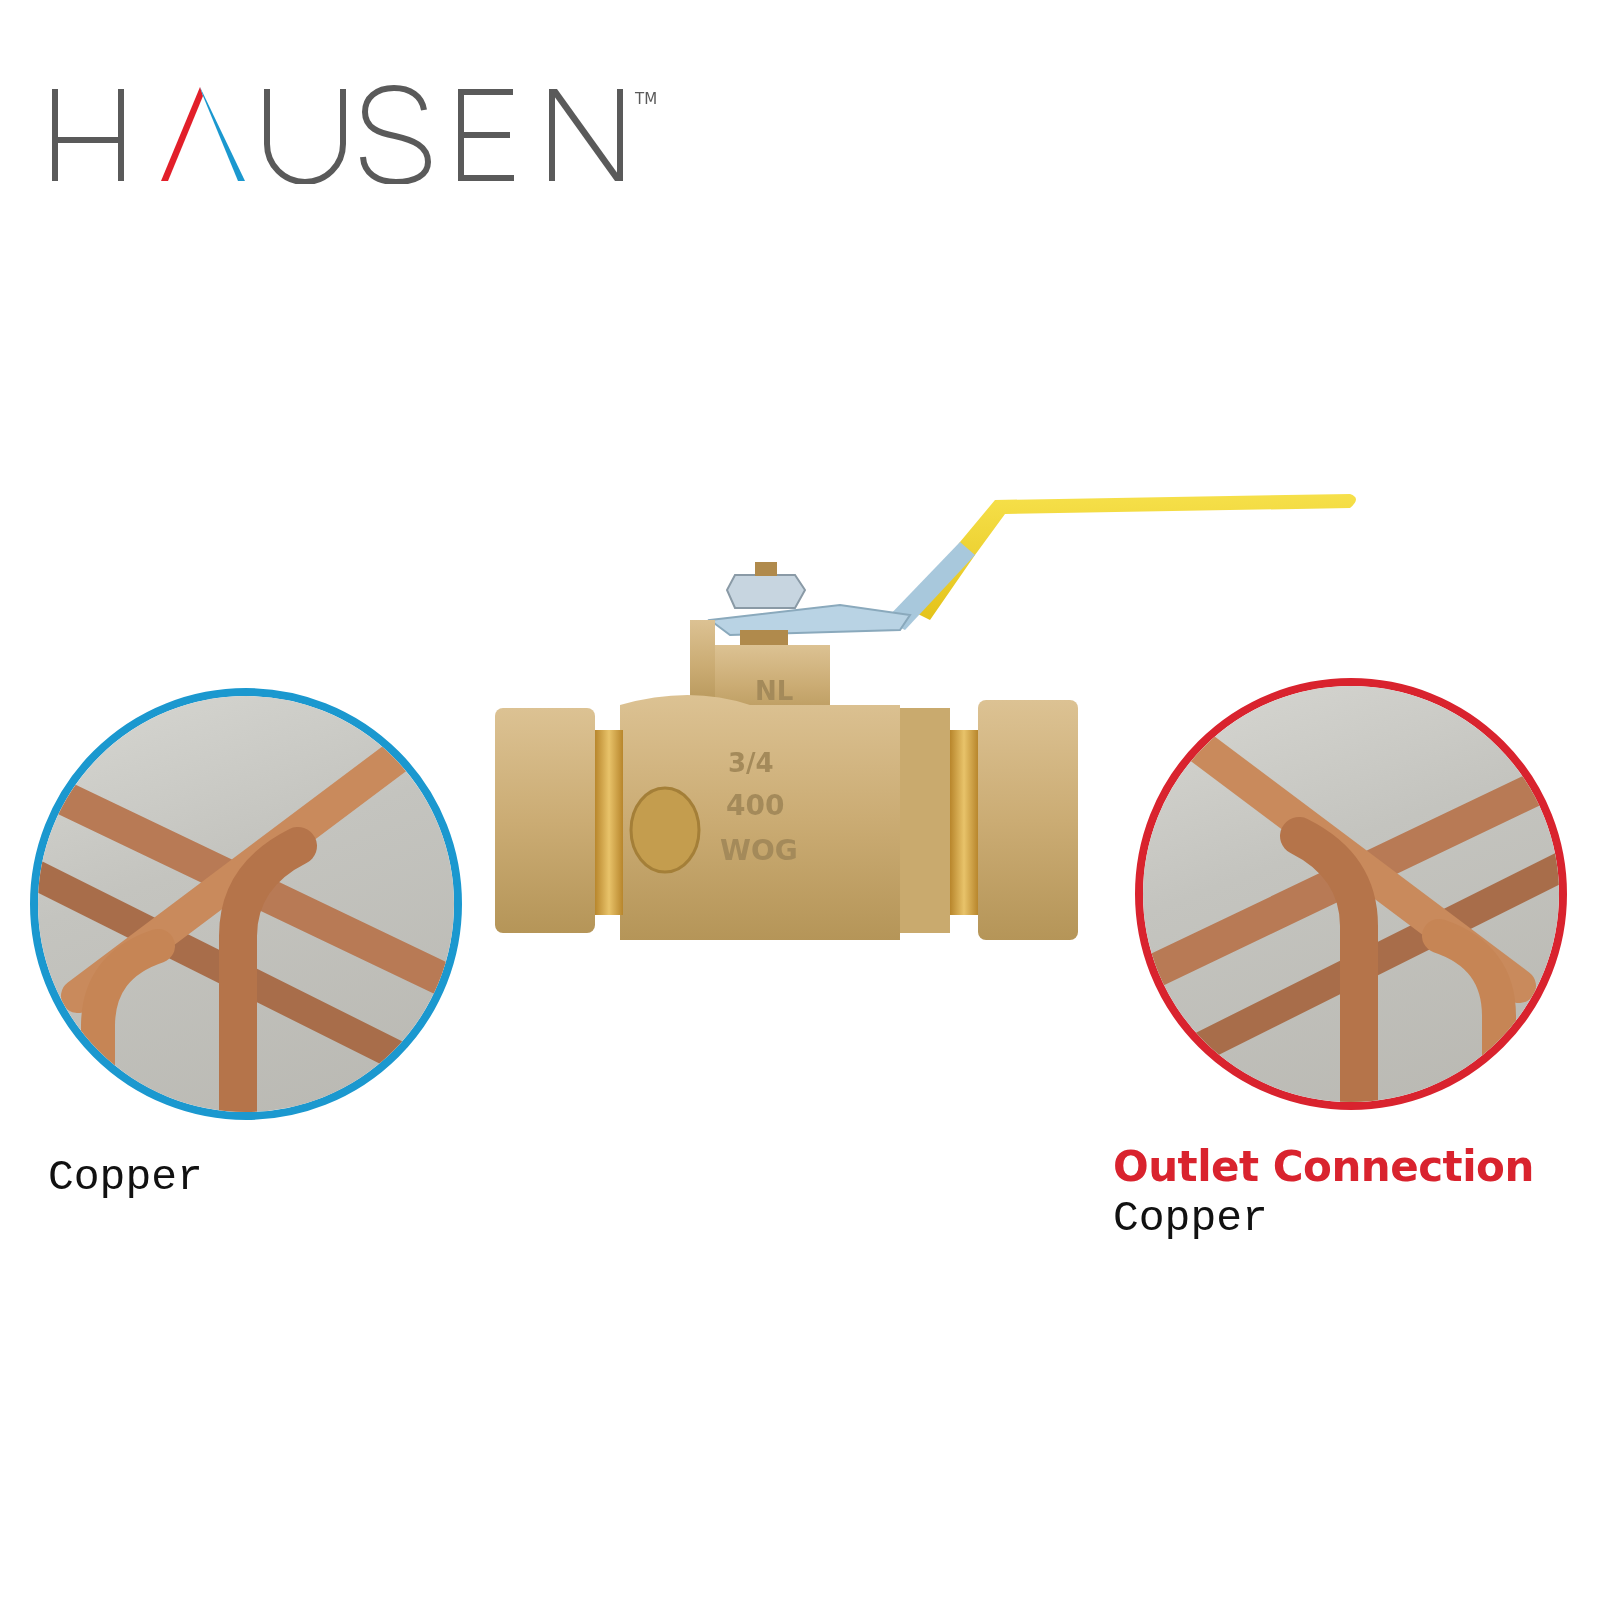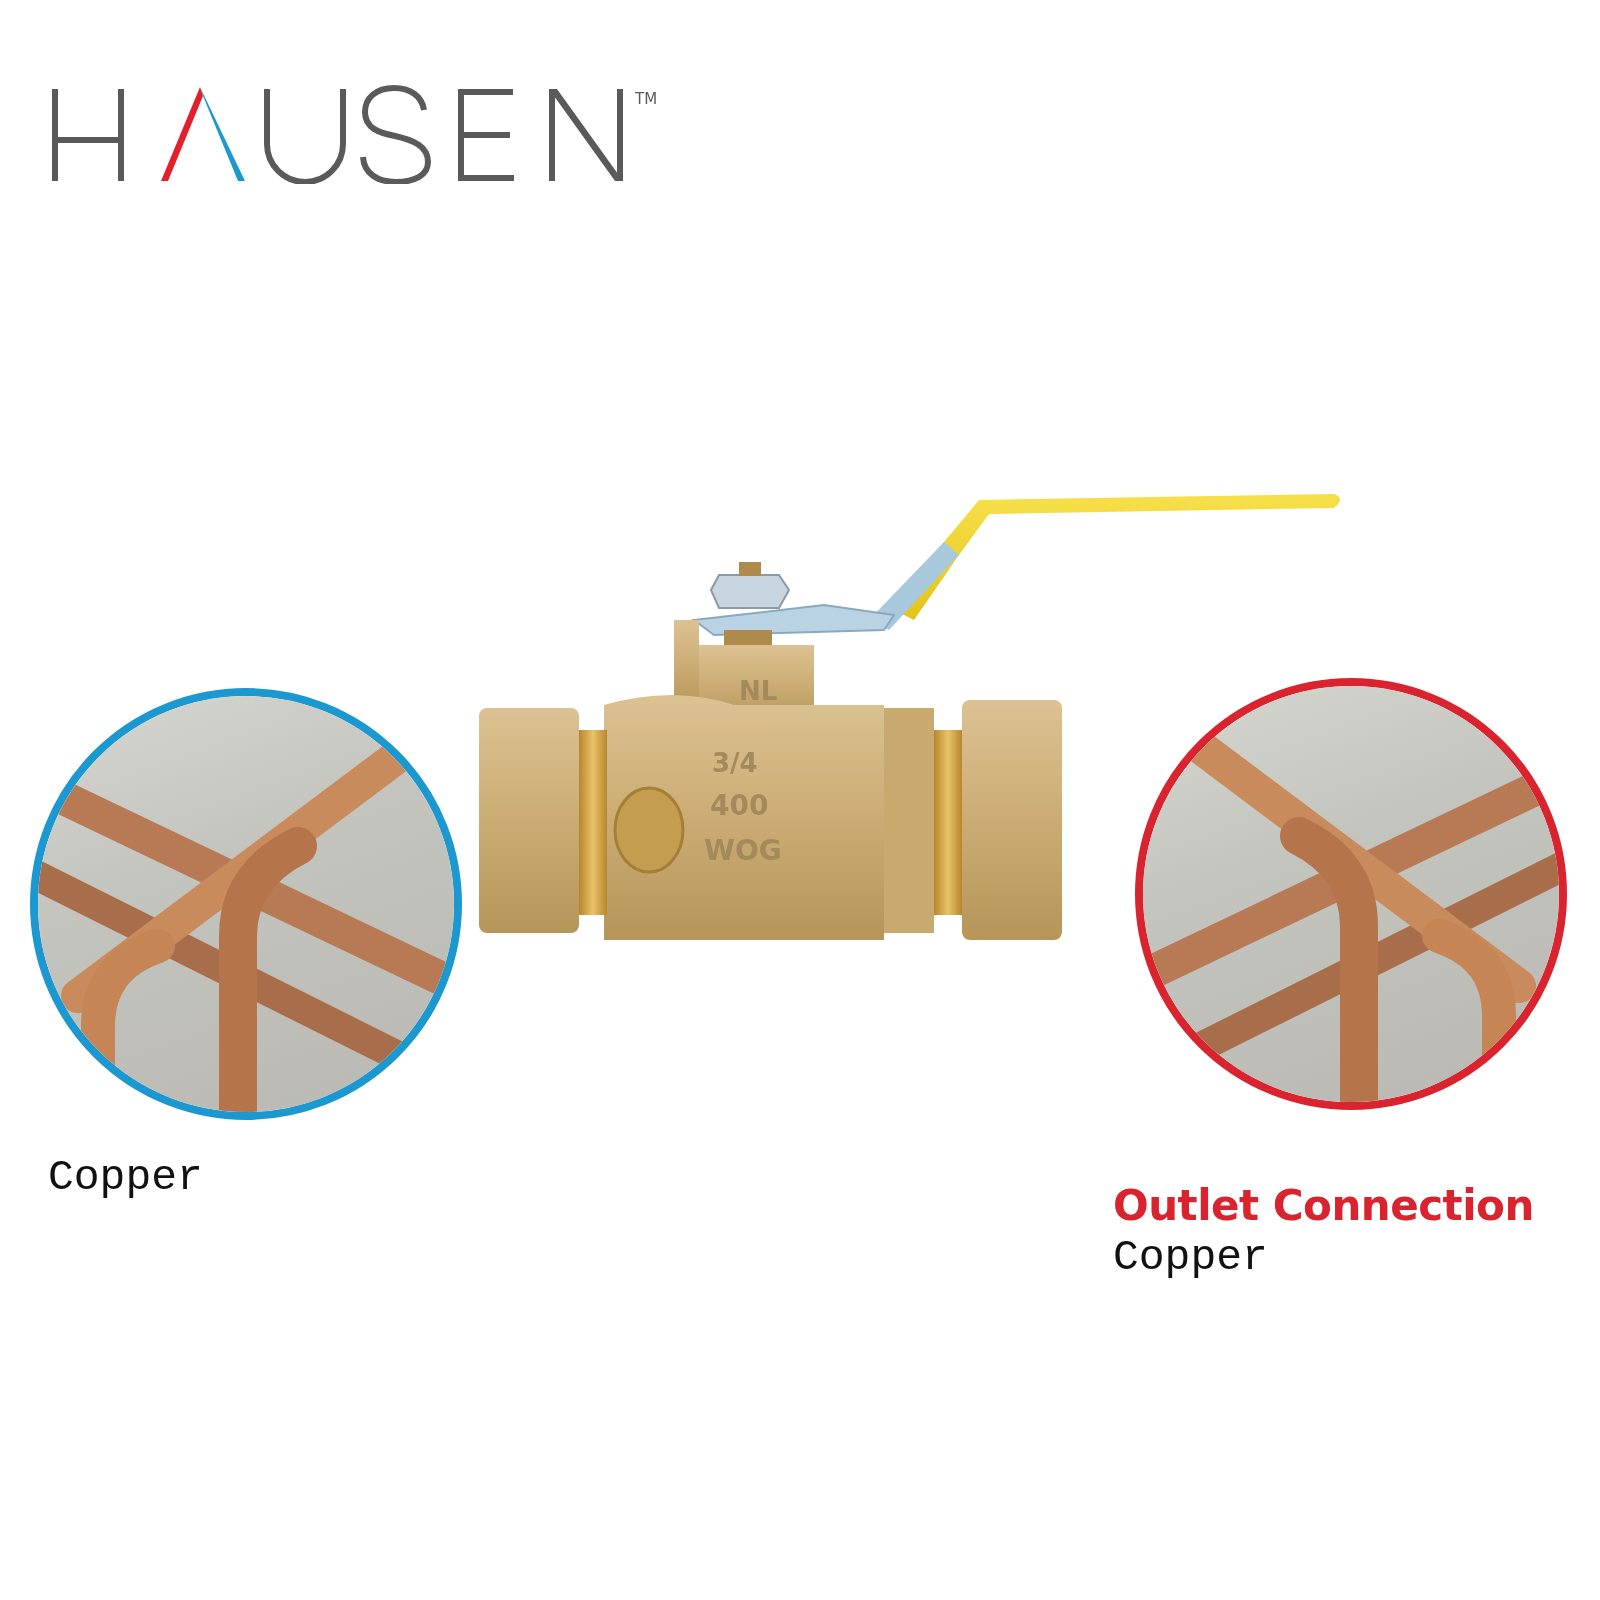--- a/index.html
+++ b/index.html
@@ -12,28 +12,28 @@
   
   .circle { position:absolute; border-radius:50%; overflow:hidden; box-sizing:border-box; }
   .circle.inlet { left:30px; top:688px; width:432px; height:432px; border:8px solid #1b98cf; }
   .circle.outlet { left:1135px; top:678px; width:432px; height:432px; border:8px solid #d9232e; }
 
   .pipe-scene { position:absolute; inset:0; background:linear-gradient(160deg,#d7d7d2 0%,#c4c4bf 40%,#b9b8b2 100%); }
 
   
   .label-block { position:absolute; }
   .label-block.inlet { left:48px; top:1150px; }
-  .label-block.outlet { left:1113px; top:1182px; }
+  .label-block.outlet { left:1113px; top:1143px; }
   .label-title { font-family:"DejaVu Sans", sans-serif; font-weight:bold; font-size:42px; letter-spacing:-0.5px; line-height:48px; }
   .label-block.inlet .label-title { color:#1b98cf; }
   .label-block.outlet .label-title { color:#d9232e; }
   .label-sub { font-family:Liberation Mono, monospace; font-size:43px; color:#111; line-height:56px; font-weight:normal; }
 
   
-  .valve { position:absolute; left:474px; top:480px; width:880px; height:470px; }
+  .valve { position:absolute; left:490px; top:480px; width:880px; height:470px; }
 </style>
 </head>
 <body>
 
 <div class="logo">
   <svg width="680" height="100" viewBox="0 0 680 100">
 
     <rect x="0" y="5" width="6" height="92" fill="#5a5a5a"></rect>
     <rect x="66" y="5" width="6" height="92" fill="#5a5a5a"></rect>
     <rect x="0" y="53" width="72" height="6" fill="#5a5a5a"></rect>

